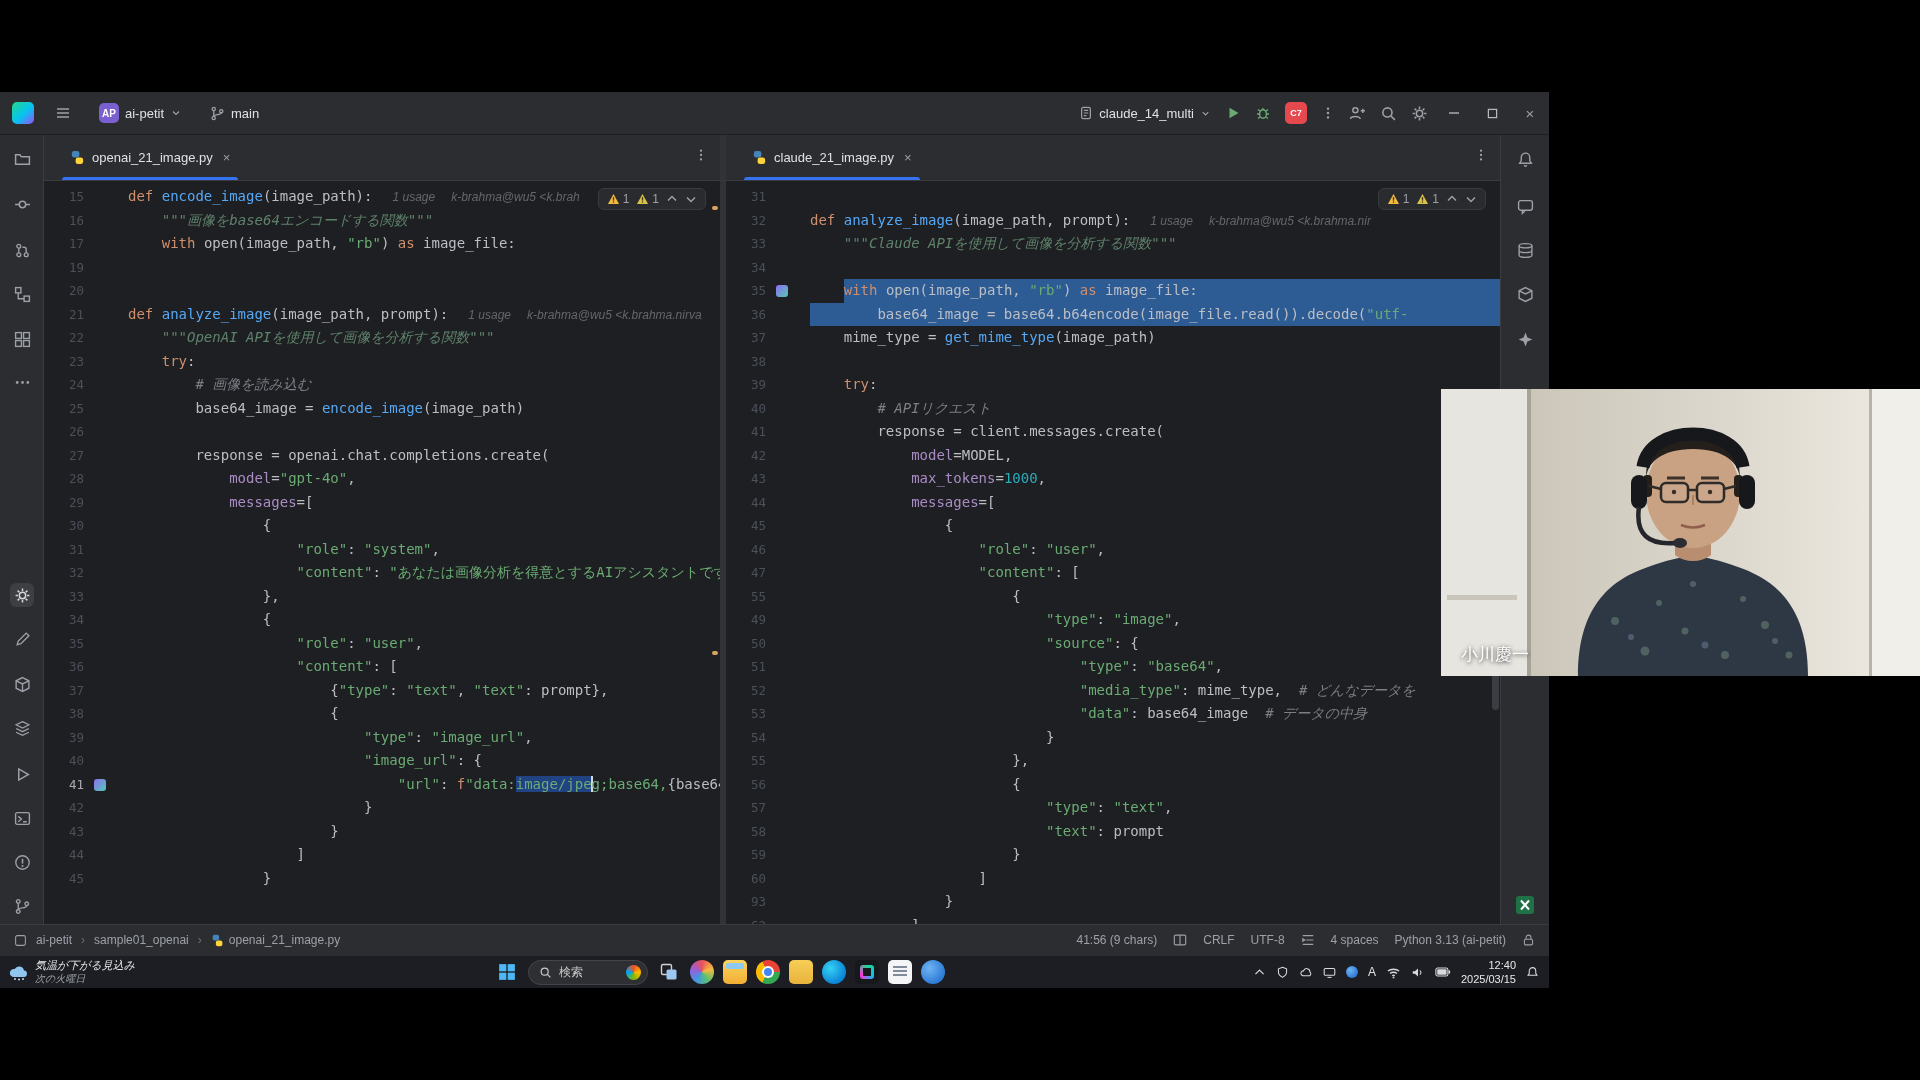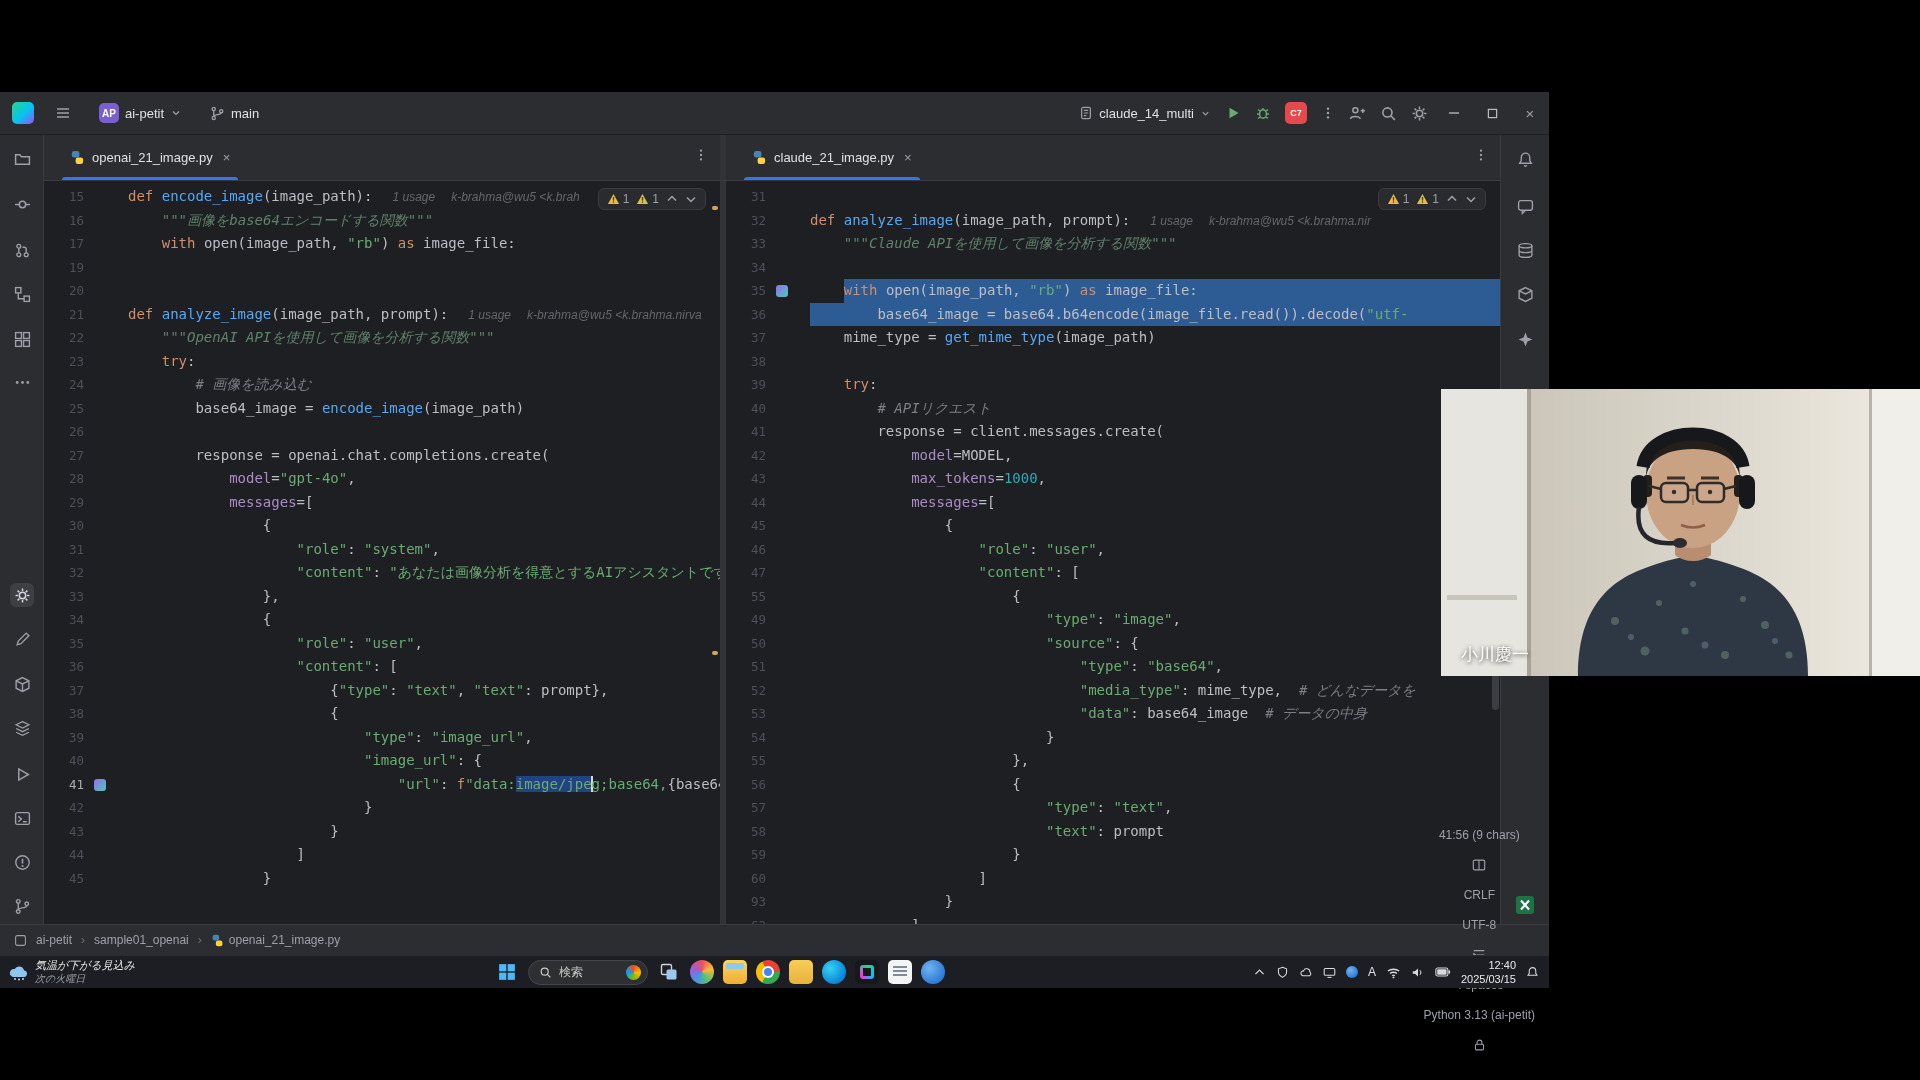--- a/index.html
+++ b/index.html
@@ -79,21 +79,21 @@
     border-radius:6px; border:1px solid #393b40; z-index:5; }
   .insp-item { display:flex; align-items:center; gap:3px; }
   .scrollthumb { position:absolute; right:1px; width:7px; border-radius:4px; background:#45484d; opacity:.75; }
   .stripe-mark { position:absolute; right:2px; width:6px; height:4px; border-radius:2px; background:#d6a35c; }
 
   
   .statusbar { position:absolute; left:0; right:0; bottom:33px; height:31px; background:#2b2d30;
     border-top:1px solid #393b40; display:flex; align-items:center; justify-content:space-between;
     padding:0 14px; color:#9da0a8; font-size:12px; }
   .sb-left, .sb-right { display:flex; align-items:center; gap:9px; }
-  .sb-right { gap:16px;flex-direction:column; }
+  .sb-right { gap:16px; }
   .crumb-sep { color:#6b6e74; }
   .sb-item { display:flex; align-items:center; gap:5px; }
 
   
   .taskbar { position:absolute; left:0; right:0; bottom:0; height:33px; background:#1d1e23;
     border-top:1px solid rgba(255,255,255,.07); }
   .tb-weather { position:absolute; left:8px; top:0; bottom:0; display:flex; align-items:center; gap:7px;font-style:italic; }
   .weather-l1 { font-size:11px; color:#e6e6e6; line-height:1.2; }
   .weather-l2 { font-size:10px; color:#9aa0a6; line-height:1.2; }
   .tb-center { position:absolute; left:495px; top:0; bottom:0; display:flex; align-items:center; gap:9px; }

